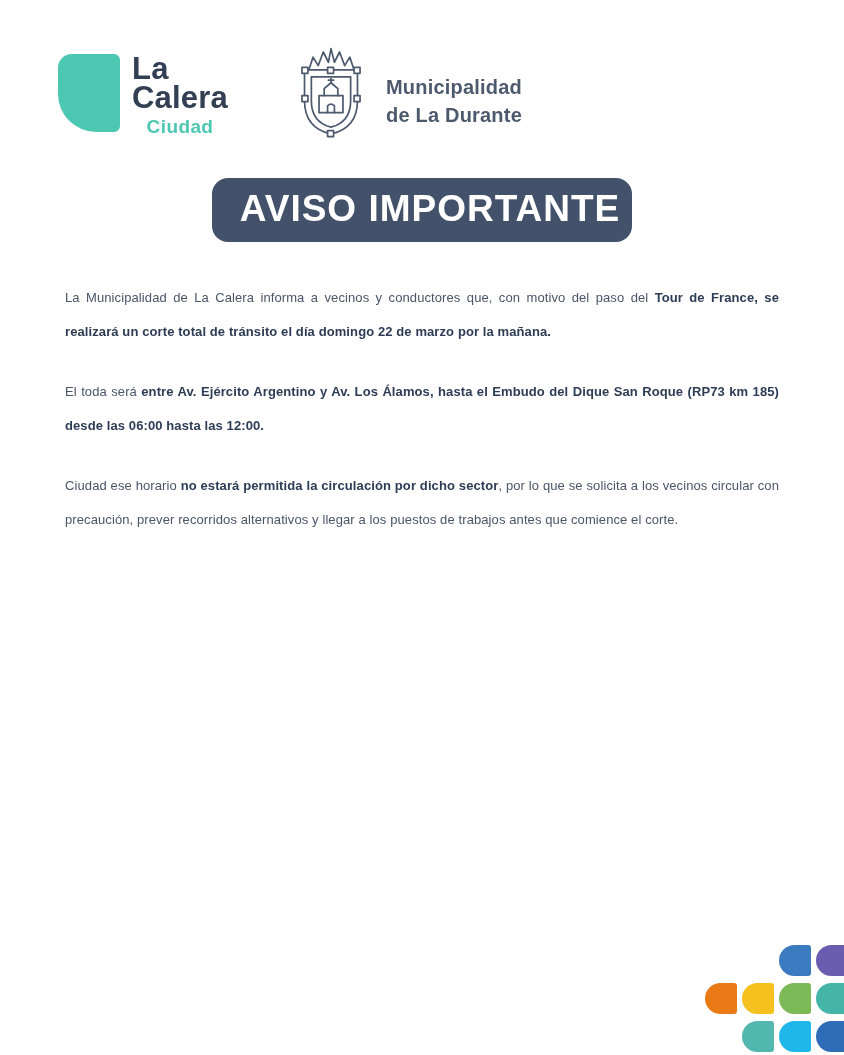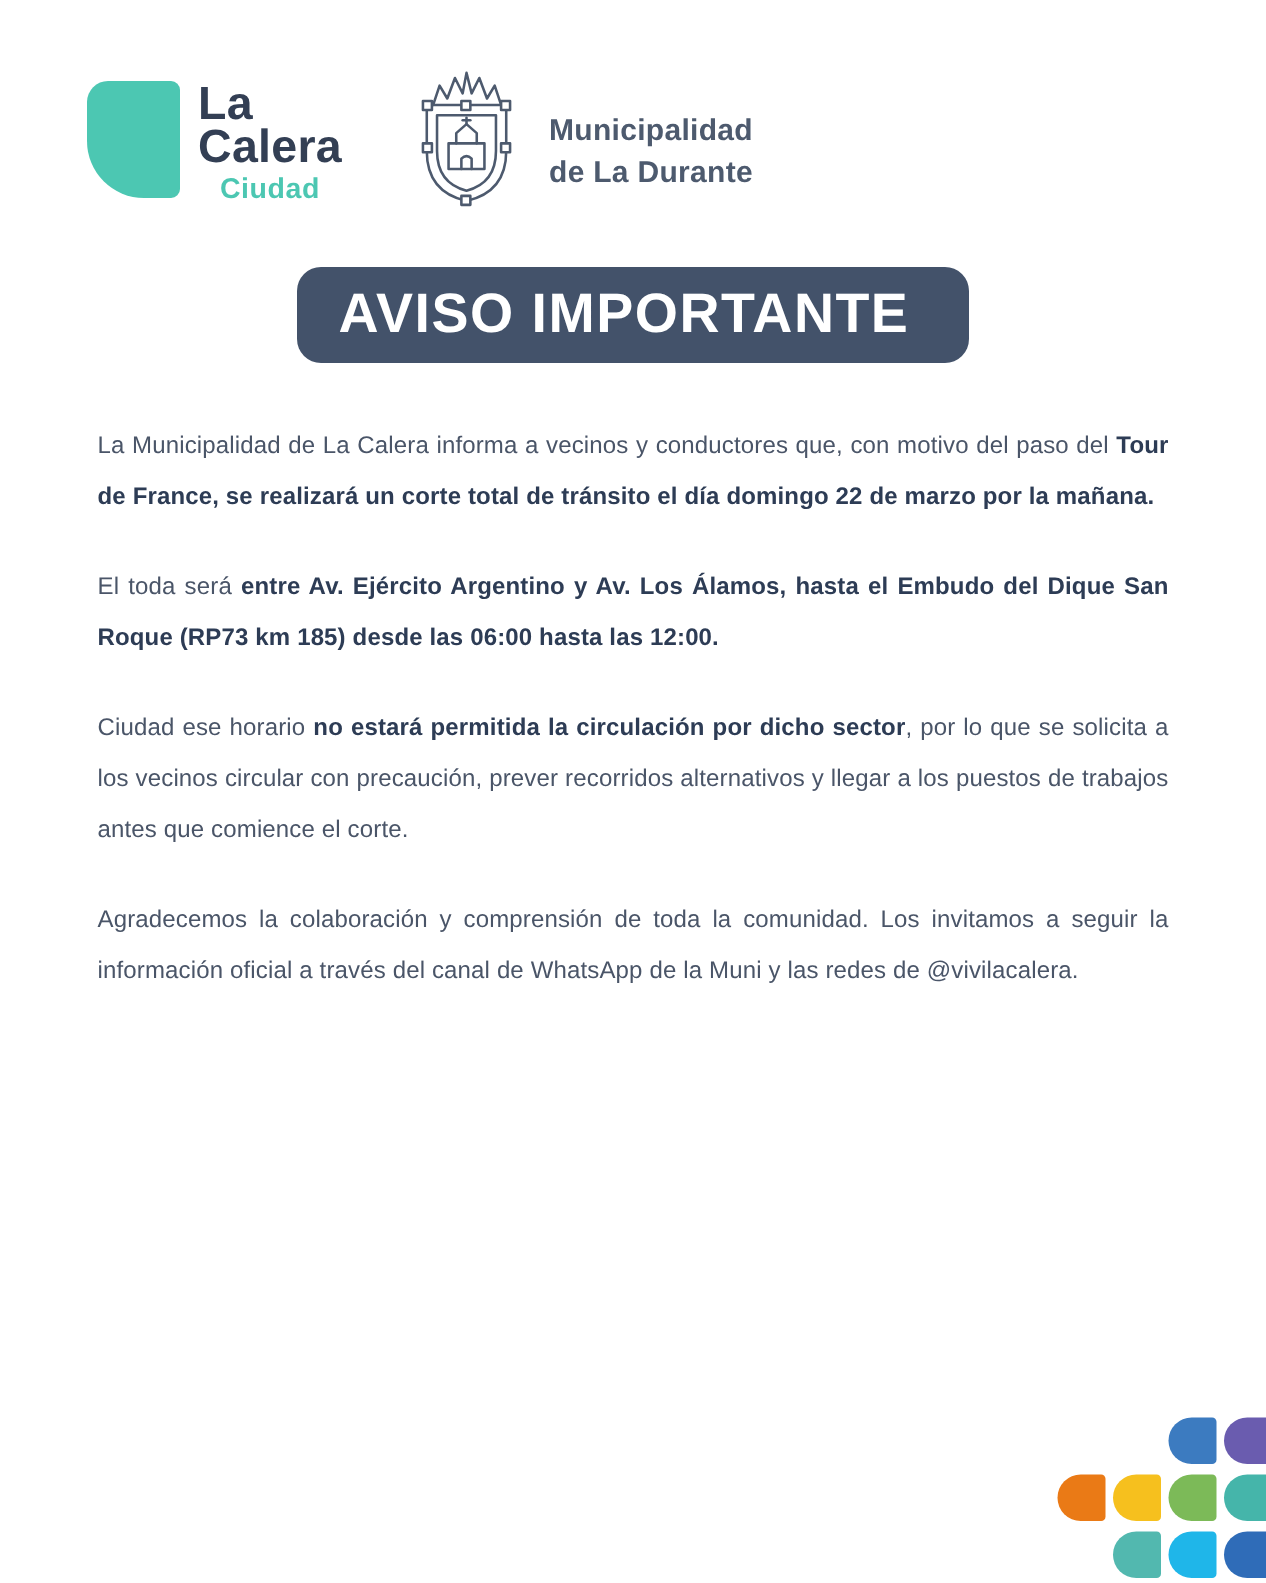--- a/index.html
+++ b/index.html
@@ -11,20 +11,21 @@
     overflow: hidden;
     font-family: "Liberation Sans", "DejaVu Sans", sans-serif;
     color: #4a5568;
   }
 
   
   .header {
     display: flex;
     align-items: flex-start;
     padding: 48px 0 0 58px;
+    gap: 20px;
   }
   .citylogo { display: flex; align-items: flex-start; }
   .citylogo-mark {
     width: 62px; height: 78px;
     background: #4cc7b2;
     border-radius: 14px 6px 6px 38px;
     margin-top: 6px;
   }
   .citylogo-text { margin-left: 12px; padding-top: 6px; }
   .citylogo-line {
@@ -46,33 +47,33 @@
   .muni-line {
     font-size: 20px; font-weight: 700; color: #4d5a6e; line-height: 28px;
     letter-spacing: 0.2px;
   }
 
   
   .banner-wrap { display: flex; justify-content: center; margin-top: 34px; }
   .banner {
     background: #43526a;
     border-radius: 16px;
-    padding: 10px 40px 12px 28px;
+    padding: 10px 12px 12px 28px;
     min-width: 420px;
     text-align: left;
   }
   .banner-label {
     color: #ffffff; font-size: 37px; font-weight: 800;
     letter-spacing: 1px; line-height: 42px;
   }
 
   
   .content { margin: 39px 65px 0 65px; }
   .para {
-    font-size: 16px;
+    font-size: 13px;
     line-height: 34px;
     text-align: justify;
     color: #4a5568;
     margin-bottom: 26px;
     letter-spacing: 0.1px;
   }
   .para .b { font-weight: 700; color: #2d3c55; }
 
   
   .mosaic {
@@ -134,21 +135,20 @@
 <div class="banner-wrap">
   <div class="banner" style="background: rgb(67, 82, 106);">
     <span class="banner-label" style="color: rgb(255, 255, 255);">AVISO IMPORTANTE</span>
   </div>
 </div>
 
 <main class="content" id="paragraphs">
     <p class="para"><span>La Municipalidad de La Calera informa a vecinos y conductores que, con motivo del paso del </span><span class="b">Tour de France, se realizará un corte total de tránsito el día domingo 22 de marzo por la mañana.</span></p>
     <p class="para"><span>El toda será </span><span class="b">entre Av. Ejército Argentino y Av. Los Álamos, hasta el Embudo del Dique San Roque (RP73 km 185) desde las 06:00 hasta las 12:00.</span></p>
     <p class="para"><span>Ciudad ese horario </span><span class="b">no estará permitida la circulación por dicho sector</span><span>, por lo que se solicita a los vecinos circular con precaución, prever recorridos alternativos y llegar a los puestos de trabajos antes que comience el corte.</span></p>
-    <p class="para"><span>Agradecemos la colaboración y comprensión de toda la comunidad. Los invitamos a seguir la información oficial a través del canal de WhatsApp de la Muni y las redes de @vivilacalera.</span></p>
   </main>
 
 <div class="mosaic" id="mosaic">
     <div class="tile" style="grid-area: 1 / 3; background: rgb(60, 123, 192);"></div>
     <div class="tile" style="grid-area: 1 / 4; background: rgb(106, 92, 175);"></div>
     <div class="tile" style="grid-area: 2 / 1; background: rgb(234, 122, 22);"></div>
     <div class="tile" style="grid-area: 2 / 2; background: rgb(246, 192, 30);"></div>
     <div class="tile" style="grid-area: 2 / 3; background: rgb(124, 186, 88);"></div>
     <div class="tile" style="grid-area: 2 / 4; background: rgb(69, 181, 170);"></div>
     <div class="tile" style="grid-area: 3 / 2; background: rgb(82, 184, 175);"></div>

